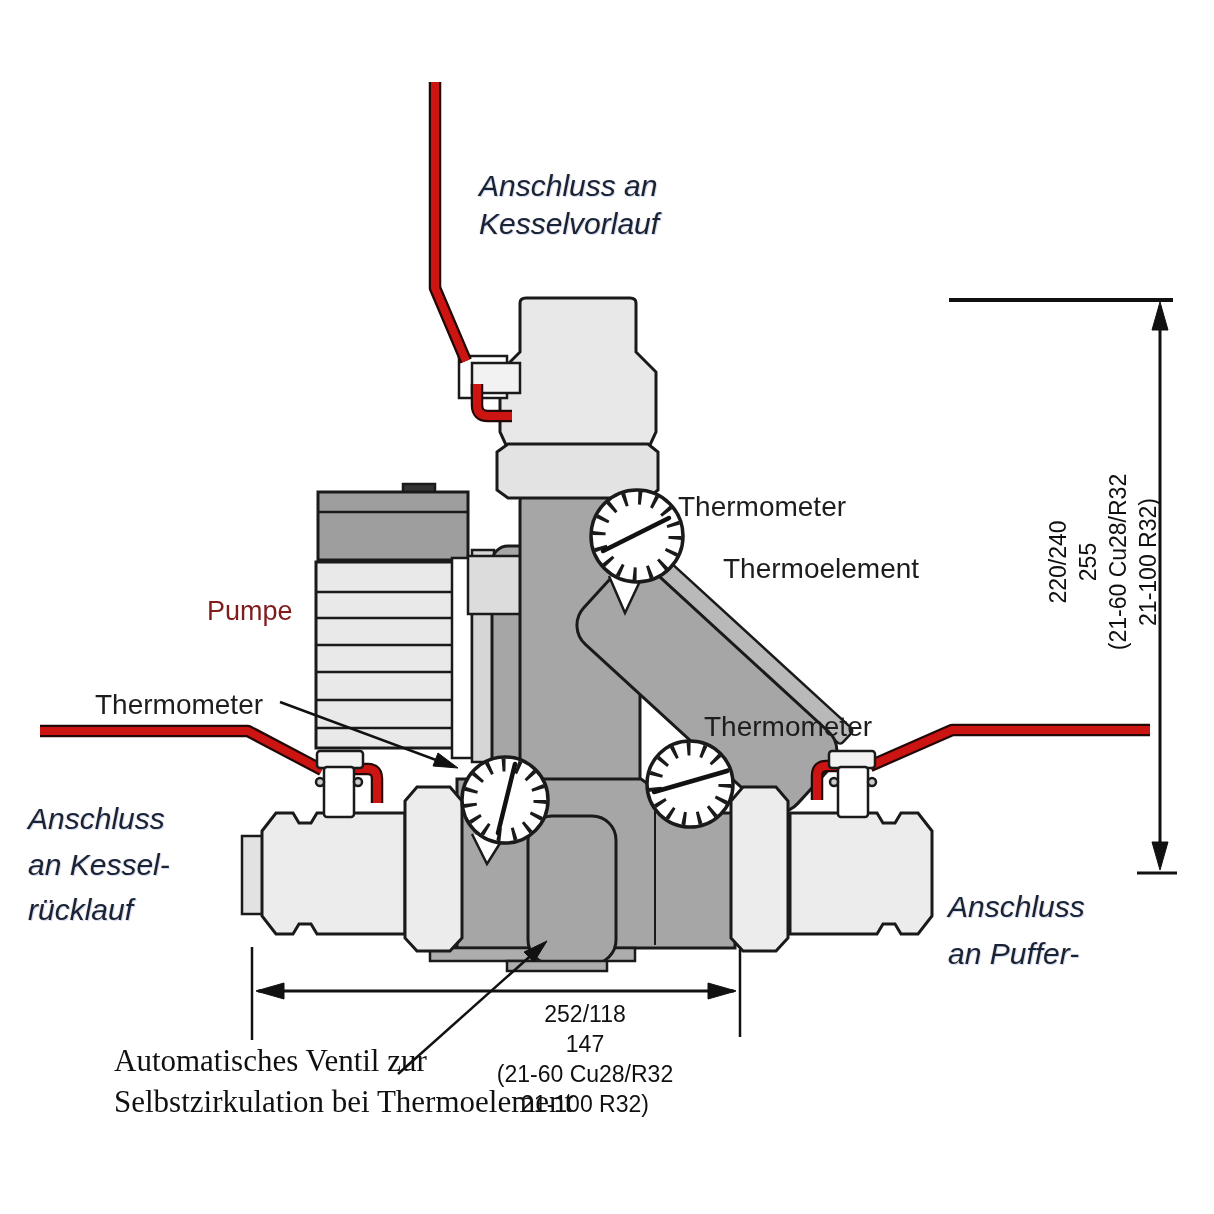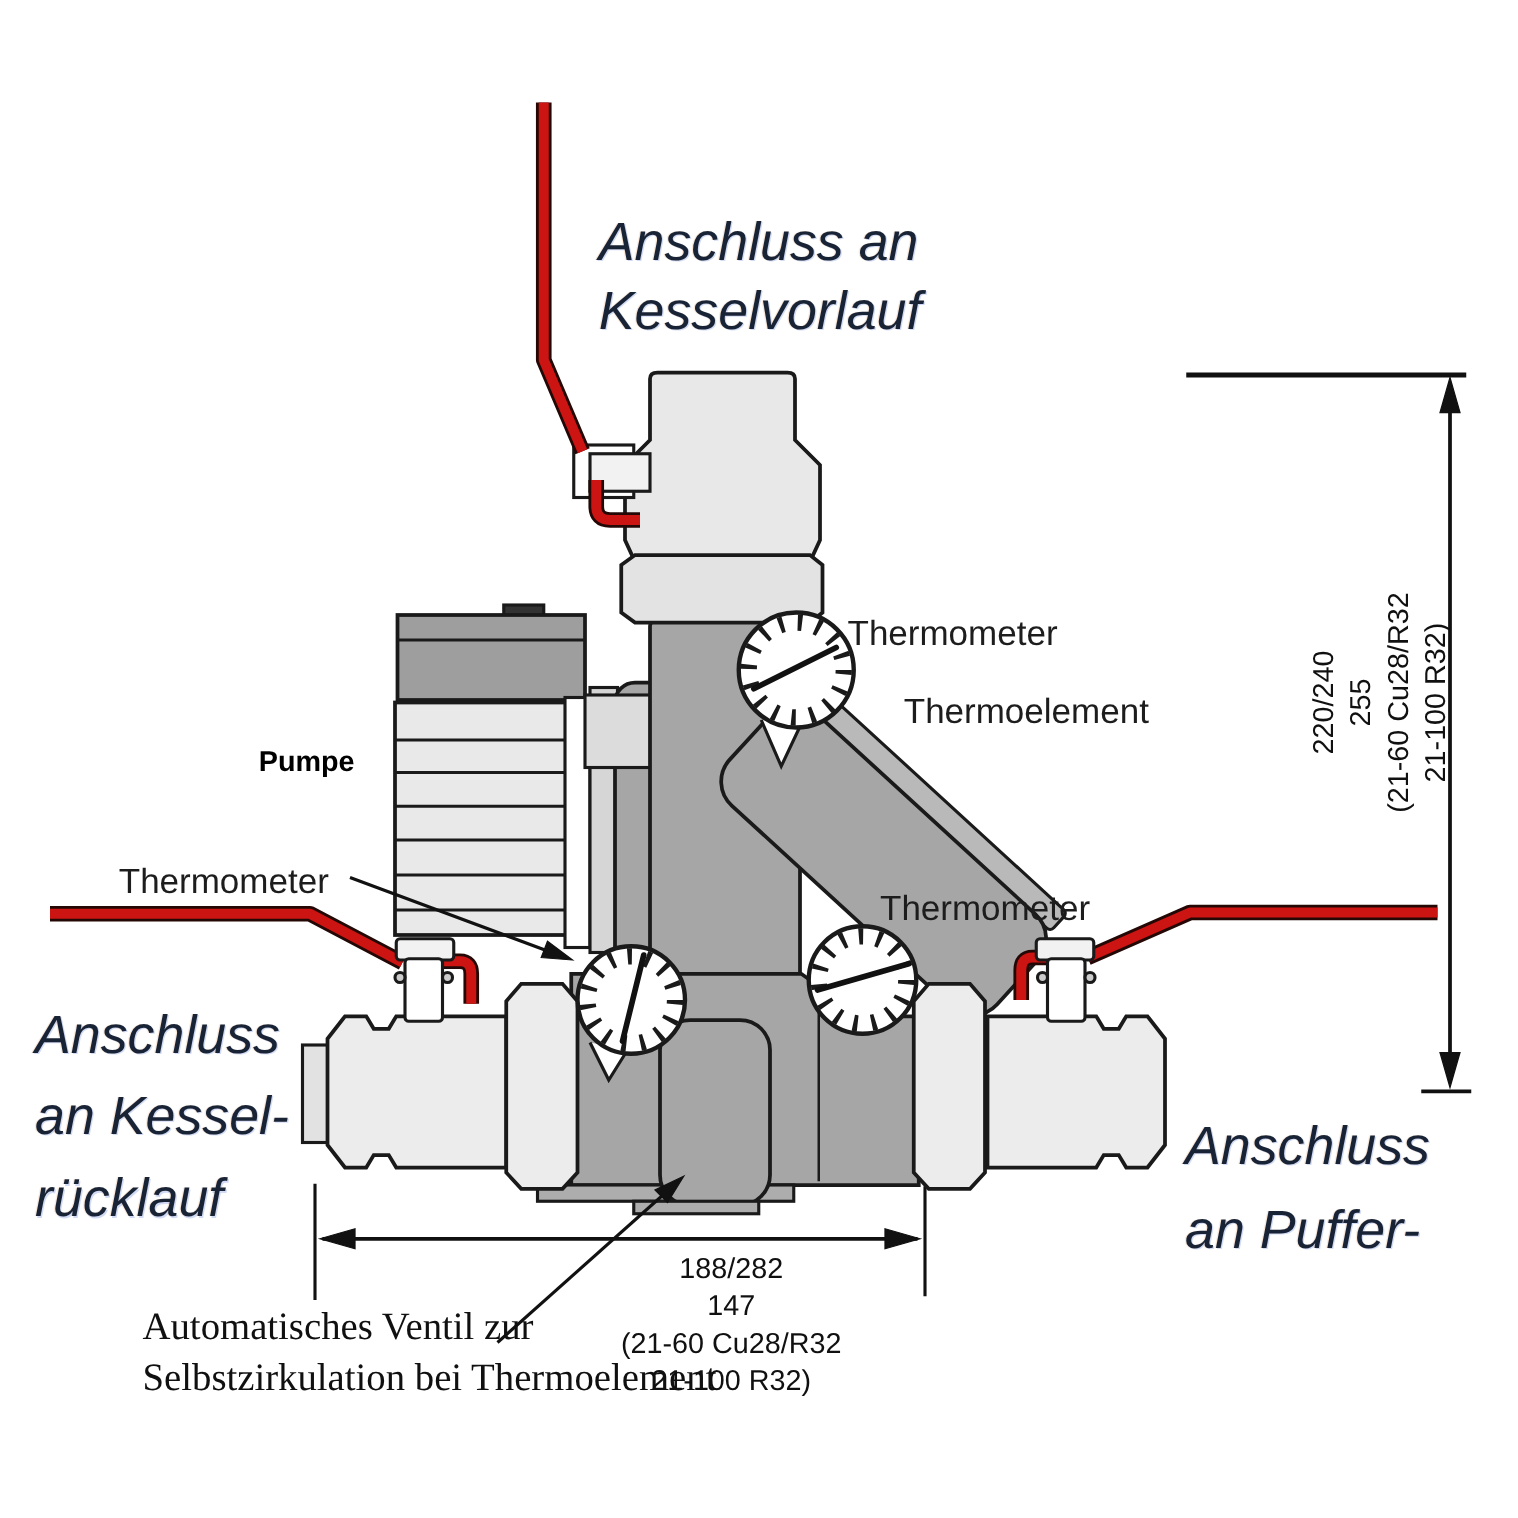--- a/index.html
+++ b/index.html
@@ -3,27 +3,27 @@
 <meta charset="utf-8">
 <style>
   html,body{margin:0;padding:0;background:#ffffff;}
   #canvas{
     position:relative;width:1214px;height:1214px;background:#ffffff;overflow:hidden;
     font-family:"Liberation Sans", sans-serif;
   }
   #diagram{position:absolute;left:0;top:0;}
   .lbl{position:absolute;white-space:nowrap;}
   .big{
-    font-style:italic;font-size:43px;line-height:1.28;color:#182336;font-weight:500;
+    font-style:italic;font-size:30px;line-height:1.28;color:#182336;font-weight:500;
     text-shadow:1px 1px 0 rgba(50,90,210,0.22), -1px 0 0 rgba(220,120,50,0.18);
   }
   .big.tall{line-height:1.52;}
   .big.tall2{line-height:1.55;}
   .comp{font-size:28px;color:#1d1d1d;line-height:1.32;}
-  .bold{font-weight:bold;font-size:23px;color:#000000;}
+  .bold{font-weight:normal;font-size:27px;color:#7f1d1d;}
   .note{font-size:31px;color:#101010;line-height:1.32;}
   .dim{font-size:23px;color:#101010;line-height:1.3;text-align:center;}
   .hdim{left:435px;top:1000px;width:300px;}
   .vdim{
     left:954px;top:502px;width:300px;height:120px;
     transform:rotate(-90deg);transform-origin:150px 60px;
   }
 </style>
 </head>
 <body>
@@ -175,21 +175,21 @@
 <div class="lbl comp" style="left:678px;top:489px;">Thermometer</div>
 <div class="lbl comp" style="left:723px;top:551px;">Thermoelement</div>
 <div class="lbl comp" style="left:704px;top:709px;">Thermometer</div>
 
 <div class="lbl note" style="left:114px;top:1041px;font-family:Liberation Serif, serif;">
   <div>Automatisches Ventil zur</div>
   <div>Selbstzirkulation bei Thermoelement</div>
 </div>
 
 <div class="lbl dim hdim">
-  <div>188/282</div>
+  <div>252/118</div>
   <div>147</div>
   <div>(21-60 Cu28/R32</div>
   <div>21-100 R32)</div>
 </div>
 
 <div class="lbl dim vdim">
   <div>220/240</div>
   <div>255</div>
   <div>(21-60 Cu28/R32</div>
   <div>21-100 R32)</div>

